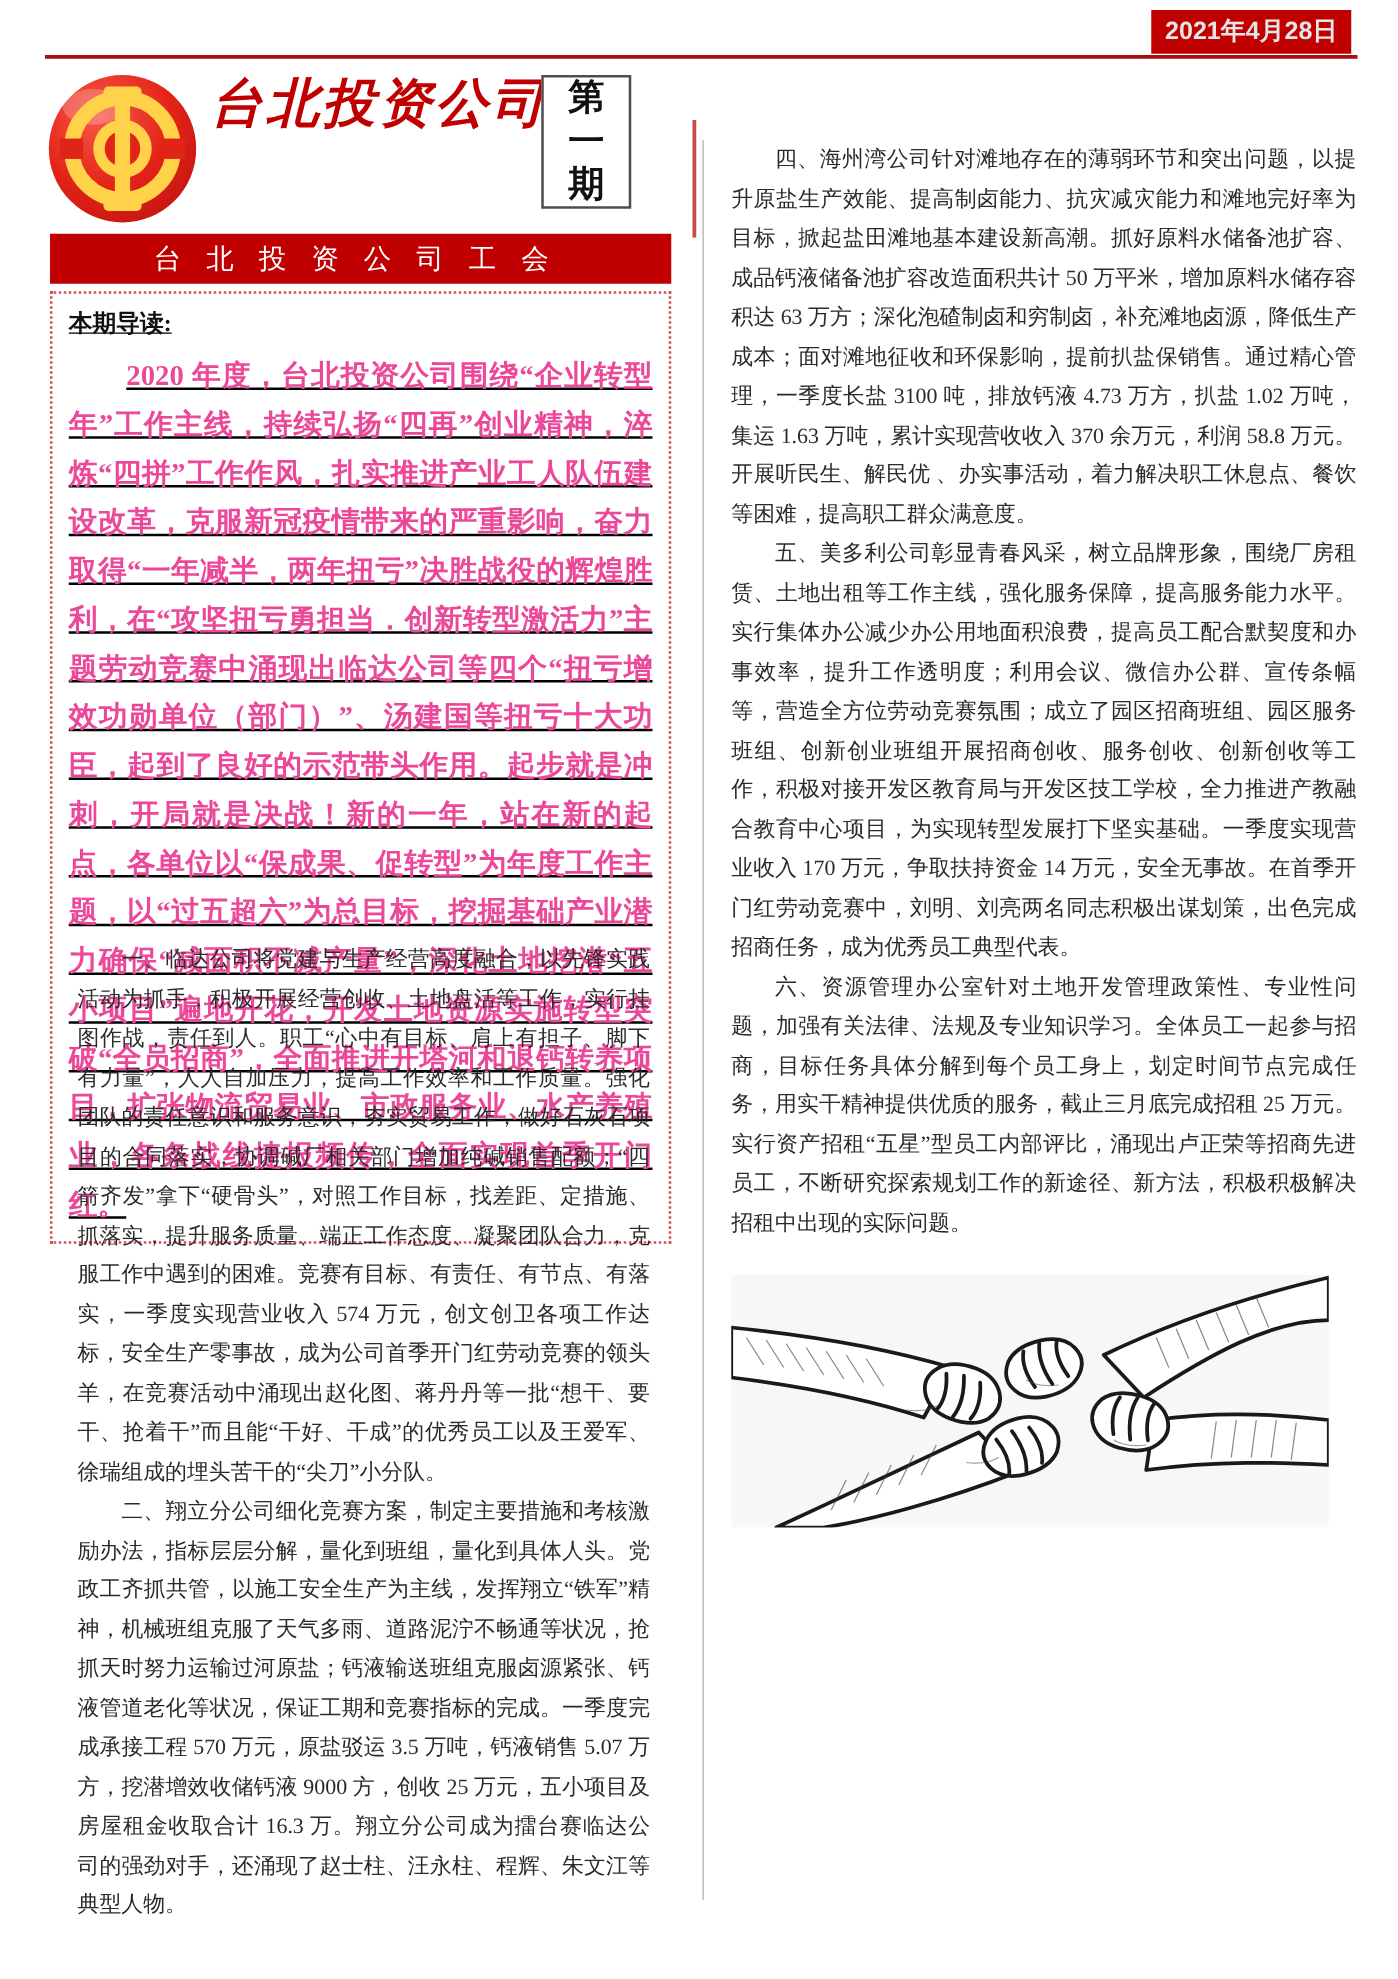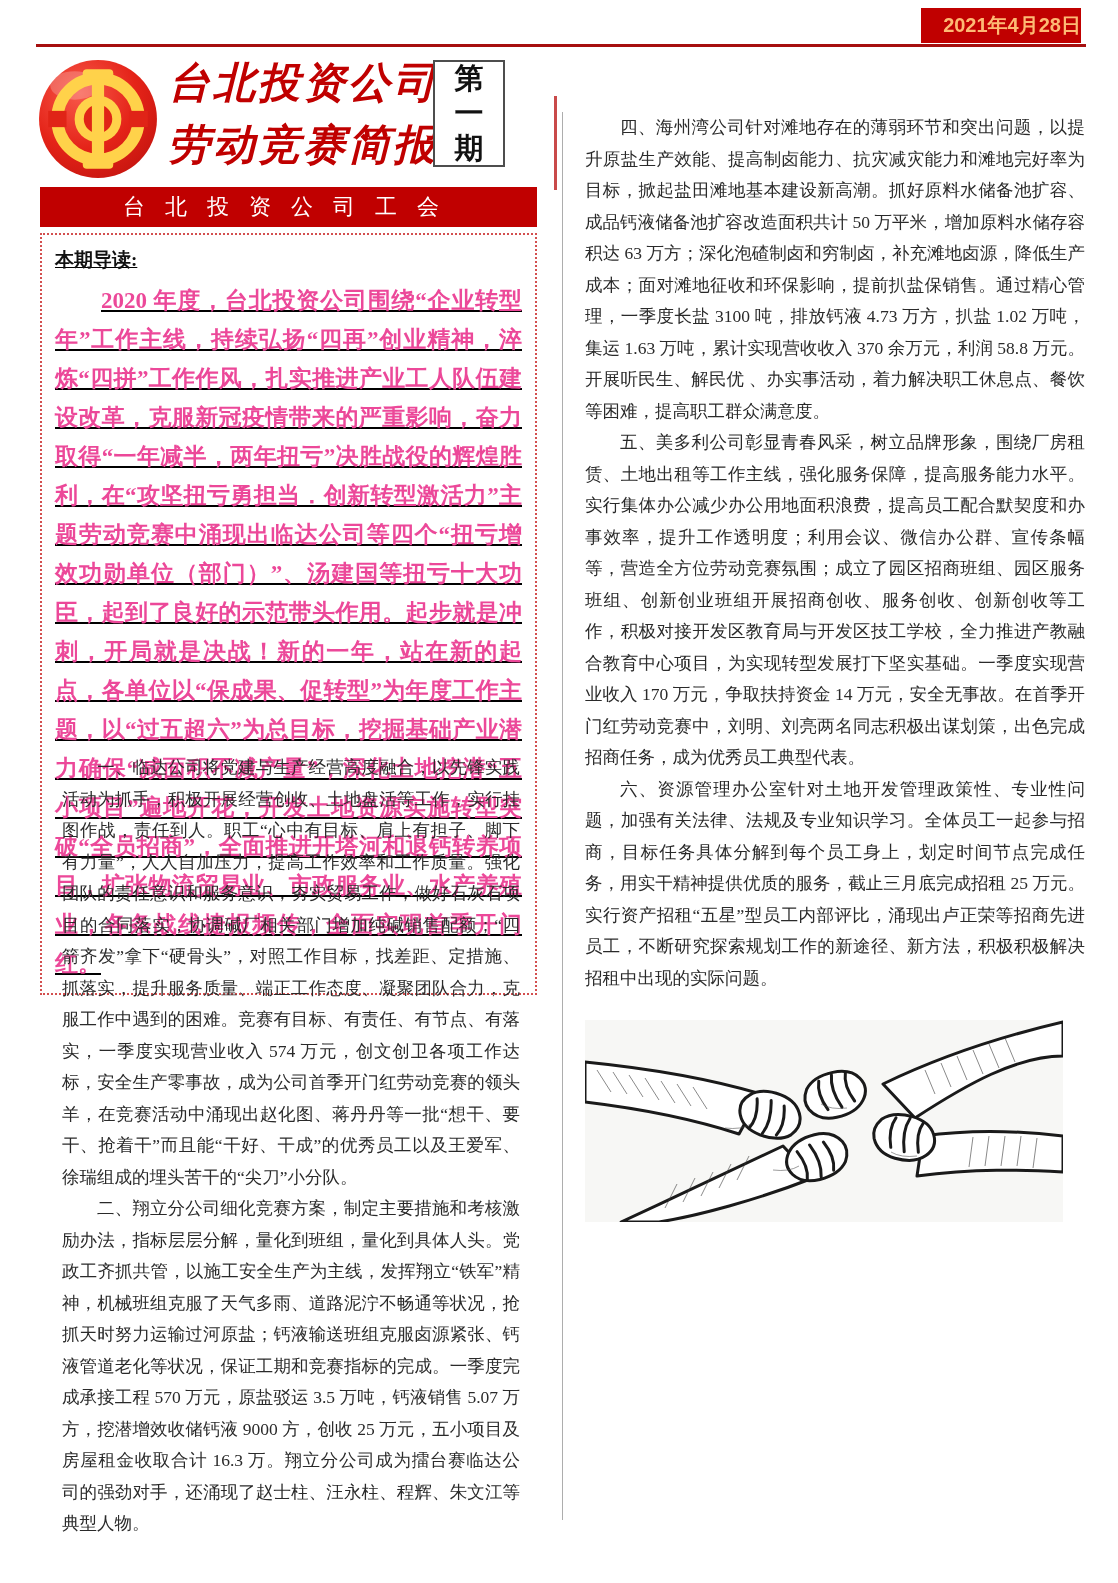--- a/index.html
+++ b/index.html
@@ -1,21 +1,21 @@
 <!DOCTYPE html>
 <html><head>
 <meta charset="utf-8">
 <style>
   html,body{margin:0;padding:0;background:#fff;}
   .page{position:relative;width:1118px;height:1583px;background:#ffffff;overflow:hidden;
         font-family:"Liberation Serif","DejaVu Serif",serif;}
 
   
   .date-box{position:absolute;left:921px;top:8px;width:160px;height:35px;background:#c00000;
-            color:#fdba74;font:600 20px/35px "Liberation Sans","DejaVu Sans",sans-serif;text-align:right;}
+            color:#e5e5e5;font:600 20px/35px "Liberation Sans","DejaVu Sans",sans-serif;text-align:center;}
   .top-rule{position:absolute;left:36px;top:44px;width:1050px;height:3px;background:#a60f0f;}
   .logo{position:absolute;left:36px;top:57px;width:124px;height:124px;}
   .title{position:absolute;left:168px;top:52px;color:#c00000;
          font-family:"Liberation Sans","DejaVu Sans",sans-serif;font-weight:700;
          font-size:42px;line-height:62px;letter-spacing:3px;white-space:nowrap;font-style:italic;}
   .issue-box{position:absolute;left:433px;top:60px;width:72px;height:107px;border:2px solid #4d4d4d;
              background:#fff;display:flex;flex-direction:column;align-items:center;justify-content:center;
              gap:2px;font:700 29px/33px "Liberation Sans","DejaVu Sans",sans-serif;color:#111;box-sizing:border-box;}
   .red-accent{position:absolute;left:554px;top:96px;width:3px;height:94px;background:#c94a4a;}
   .banner{position:absolute;left:40px;top:187px;width:497px;height:40px;background:#c00000;color:#ffffff;
@@ -63,21 +63,20 @@
       <circle cx="61" cy="61" r="23" fill="#ffd24a"></circle>
       <circle cx="61" cy="61" r="14" fill="#e02417"></circle>
       <rect x="55" y="15" width="12" height="92" rx="5" fill="#ffd24a"></rect>
       <rect x="46" y="12" width="30" height="10" rx="4" fill="#ffd24a"></rect>
       <rect x="46" y="100" width="30" height="10" rx="4" fill="#ffd24a"></rect>
     </svg>
   </div>
 
   <div class="title">
     <div>台北投资公司</div>
-    <div>劳动竞赛简报</div>
   </div>
 
   <div class="issue-box">
     <span>第</span>
     <span>一</span>
     <span>期</span>
   </div>
 
   <div class="red-accent"></div>
 

